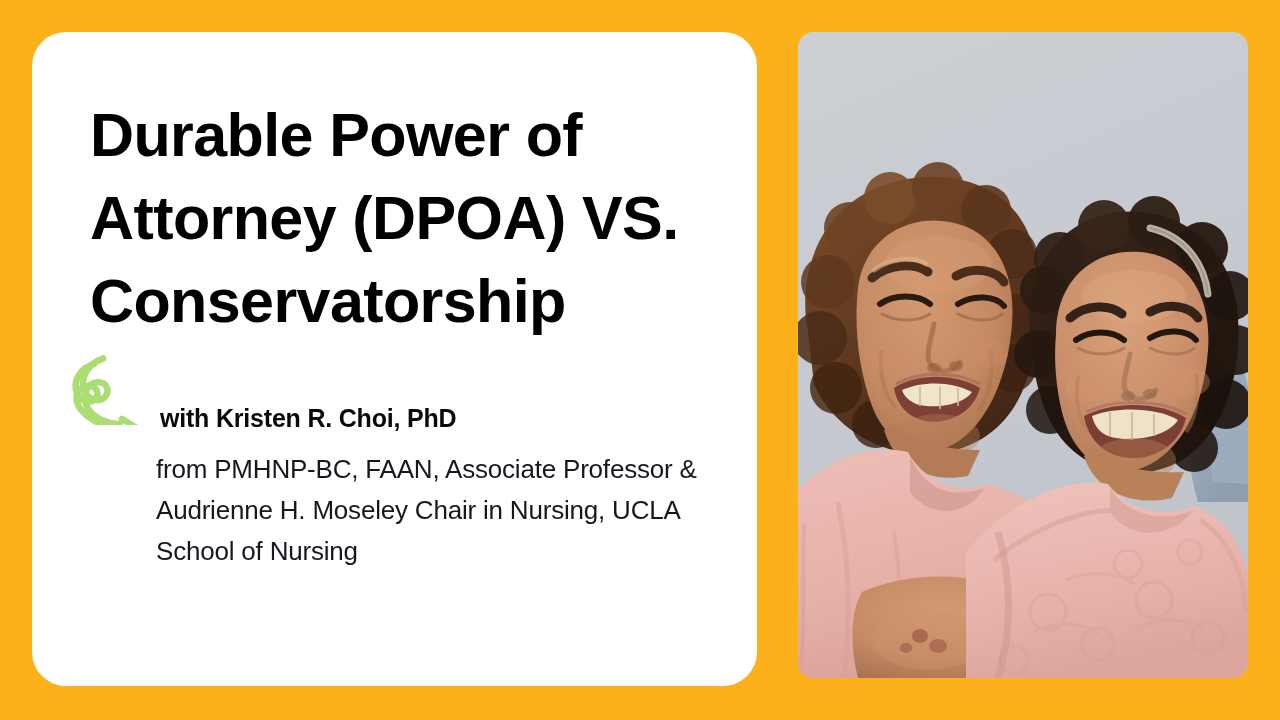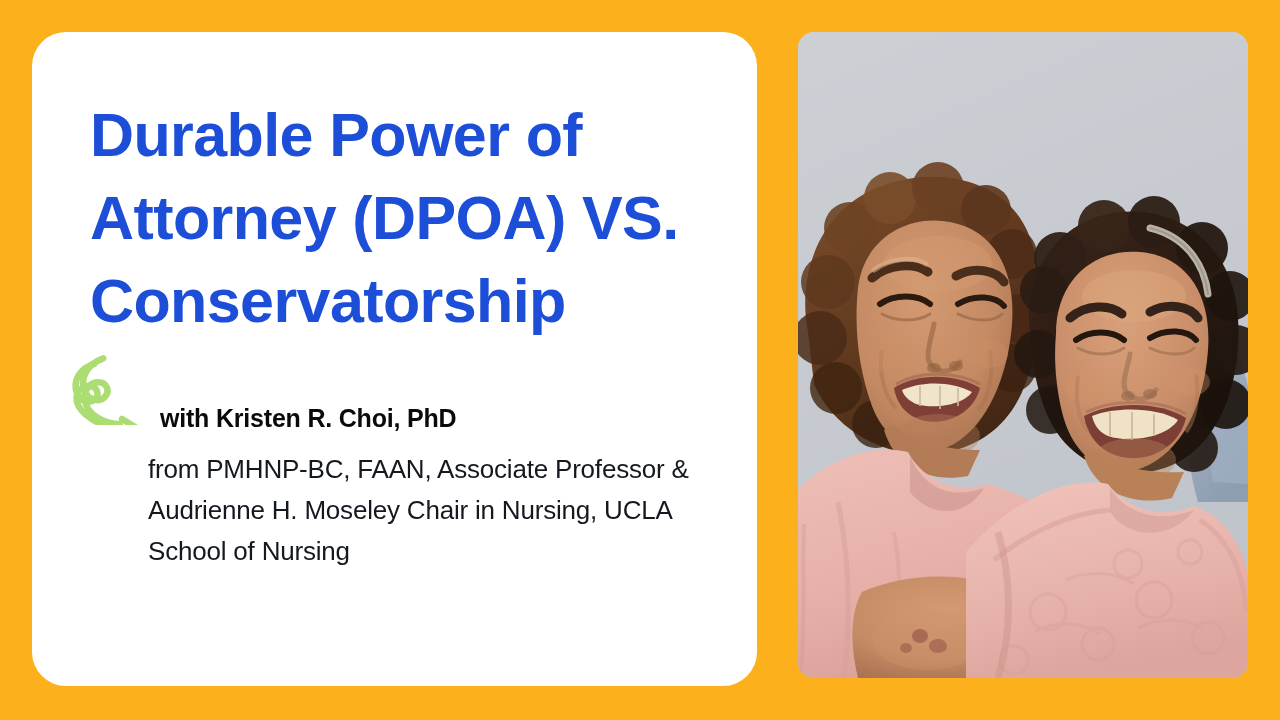--- a/index.html
+++ b/index.html
@@ -38,21 +38,21 @@
     position: absolute;
     left: 58px;
     top: 62px;
     width: 640px;
     margin: 0;
     font-family: "Liberation Sans", sans-serif;
     font-size: 61px;
     font-weight: bold;
     line-height: 83px;
     letter-spacing: -0.6px;
-    color: #1d4ed8;
+    color: #000000;
     white-space: pre-line;
   }
 
   
   #arrow-decoration {
     position: absolute;
     left: 18px;
     top: 293px;
     width: 120px;
     height: 100px;
@@ -71,21 +71,21 @@
     margin: 12px;
     font-family: "Liberation Sans", sans-serif;
     font-size: 25px;
     font-weight: bold;
     line-height: 38px;
     letter-spacing: -0.2px;
     color: #0A0A0A;
   }
 
   #presenter-details {
-    margin: 0;
+    margin: 8px;
     font-family: "Liberation Sans", sans-serif;
     font-size: 26px;
     font-weight: normal;
     line-height: 41px;
     letter-spacing: -0.2px;
     color: #14181F;
     white-space: pre-line;
   }
 
   

